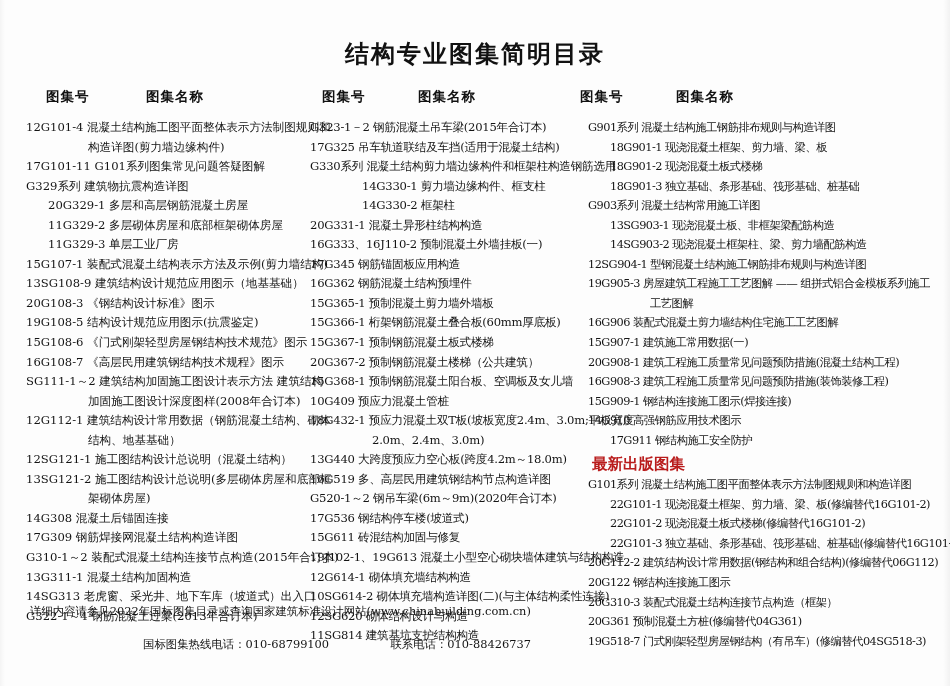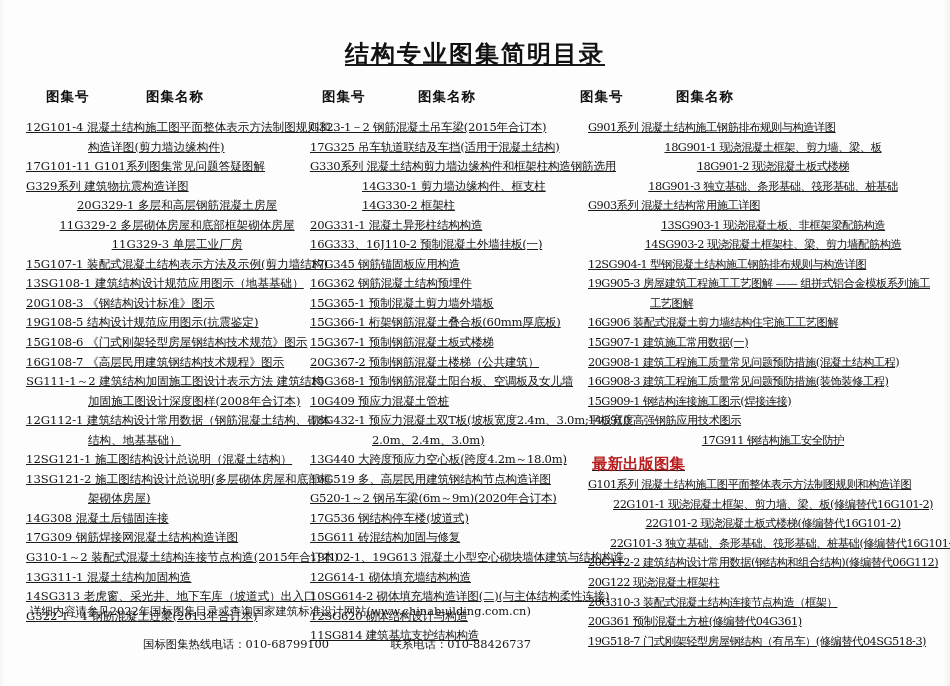--- a/index.html
+++ b/index.html
@@ -15,21 +15,20 @@
     overflow: hidden;
     position: relative;
   }
   .page {
     position: relative;
     width: 950px;
     height: 686px;
     box-sizing: border-box;
     padding: 0;
     background: #fdfdfd;
-    text-decoration: underline;
   }
   
   .page::before {
     content: "";
     position: absolute;
     left: 0; top: 0; right: 0; bottom: 0;
     pointer-events: none;
     background:
       linear-gradient(to right, rgba(0,0,0,0.035) 0px, rgba(0,0,0,0) 5px),
       linear-gradient(to left, rgba(0,0,0,0.045) 0px, rgba(0,0,0,0) 7px);
@@ -78,21 +77,21 @@
   .col-2 { width: 278px; padding-right: 4px; }
   .col-3 { width: 348px; }
 
   .entry {
     font-size: 11.6px;
     line-height: 19.55px;
     white-space: nowrap;
     color: #141414;
     font-family: "DejaVu Serif", "Liberation Serif", serif;
   }
-  .entry.ind1 { padding-left: 22px; text-align: center; }
+  .entry.ind1 { padding-left: 22px; }
   .entry.ind2 { padding-left: 52px; }
   .entry.ind3 { padding-left: 62px; }
   .entry.tight { letter-spacing: -0.25px; }
   .entry.tighter { letter-spacing: -0.5px; font-size: 11.3px; }
   .section-title {
     font-size: 15.5px;
     font-weight: bold;
     line-height: 23px;
     padding-top: 2px;
     padding-left: 4px;
@@ -131,21 +130,21 @@
   <div class="columns">
     <div class="col col-1" id="col-1">
         <div class="entry">12G101-4  混凝土结构施工图平面整体表示方法制图规则和</div>
         <div class="entry ind3">构造详图(剪力墙边缘构件)</div>
         <div class="entry">17G101-11  G101系列图集常见问题答疑图解</div>
         <div class="entry">G329系列  建筑物抗震构造详图</div>
         <div class="entry ind1">20G329-1  多层和高层钢筋混凝土房屋</div>
         <div class="entry ind1">11G329-2  多层砌体房屋和底部框架砌体房屋</div>
         <div class="entry ind1">11G329-3  单层工业厂房</div>
         <div class="entry">15G107-1  装配式混凝土结构表示方法及示例(剪力墙结构)</div>
-        <div class="entry">13SG108-1  建筑结构设计规范应用图示（地基基础）</div>
+        <div class="entry">13SG108-9  建筑结构设计规范应用图示（地基基础）</div>
         <div class="entry">20G108-3  《钢结构设计标准》图示</div>
         <div class="entry">19G108-5  结构设计规范应用图示(抗震鉴定)</div>
         <div class="entry">15G108-6  《门式刚架轻型房屋钢结构技术规范》图示</div>
         <div class="entry">16G108-7  《高层民用建筑钢结构技术规程》图示</div>
         <div class="entry">SG111-1～2   建筑结构加固施工图设计表示方法 建筑结构</div>
         <div class="entry ind3">加固施工图设计深度图样(2008年合订本)</div>
         <div class="entry">12G112-1  建筑结构设计常用数据（钢筋混凝土结构、砌体</div>
         <div class="entry ind3">结构、地基基础）</div>
         <div class="entry">12SG121-1  施工图结构设计总说明（混凝土结构）</div>
         <div class="entry">13SG121-2  施工图结构设计总说明(多层砌体房屋和底部框</div>
@@ -203,21 +202,21 @@
         <div class="entry tighter">16G908-3  建筑工程施工质量常见问题预防措施(装饰装修工程)</div>
         <div class="entry tighter">15G909-1  钢结构连接施工图示(焊接连接)</div>
         <div class="entry tighter">14G910  高强钢筋应用技术图示</div>
         <div class="entry ind1 tighter">17G911  钢结构施工安全防护</div>
         <div class="section-title">最新出版图集</div>
         <div class="entry tighter">G101系列  混凝土结构施工图平面整体表示方法制图规则和构造详图</div>
         <div class="entry ind1 tighter">22G101-1  现浇混凝土框架、剪力墙、梁、板(修编替代16G101-2)</div>
         <div class="entry ind1 tighter">22G101-2  现浇混凝土板式楼梯(修编替代16G101-2)</div>
         <div class="entry ind1 tighter">22G101-3  独立基础、条形基础、筏形基础、桩基础(修编替代16G101-3)</div>
         <div class="entry tighter">20G112-2  建筑结构设计常用数据(钢结构和组合结构)(修编替代06G112)</div>
-        <div class="entry tighter">20G122  现浇混凝土框架柱</div>
+        <div class="entry tighter">20G122  钢结构连接施工图示</div>
         <div class="entry tighter">20G310-3  装配式混凝土结构连接节点构造（框架）</div>
         <div class="entry tighter">20G361  预制混凝土方桩(修编替代04G361)</div>
         <div class="entry tighter">19G518-7  门式刚架轻型房屋钢结构（有吊车）(修编替代04SG518-3)</div>
       </div>
   </div>
 
   <div class="footer">
     <div class="line1">详细内容请参见2022年国标图集目录或查询国家建筑标准设计网站(www.chinabuilding.com.cn)</div>
     <div class="line2">
       <span>国标图集热线电话：010-68799100</span>

